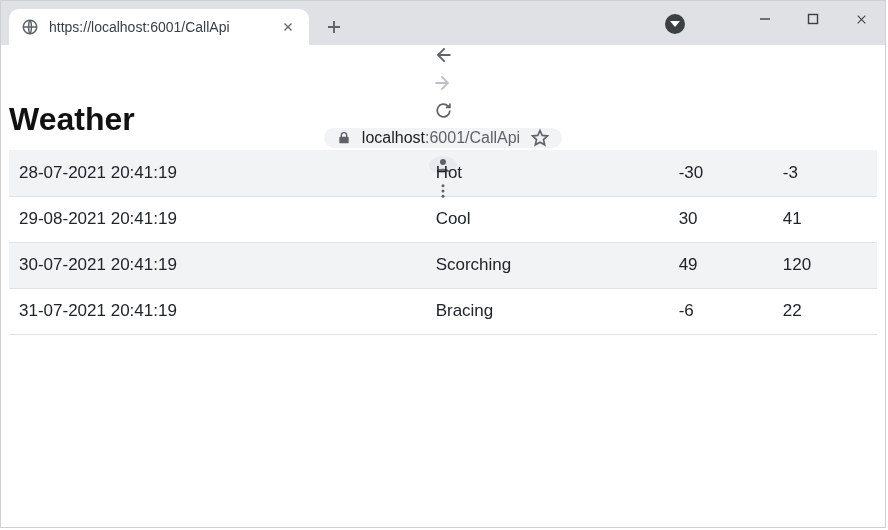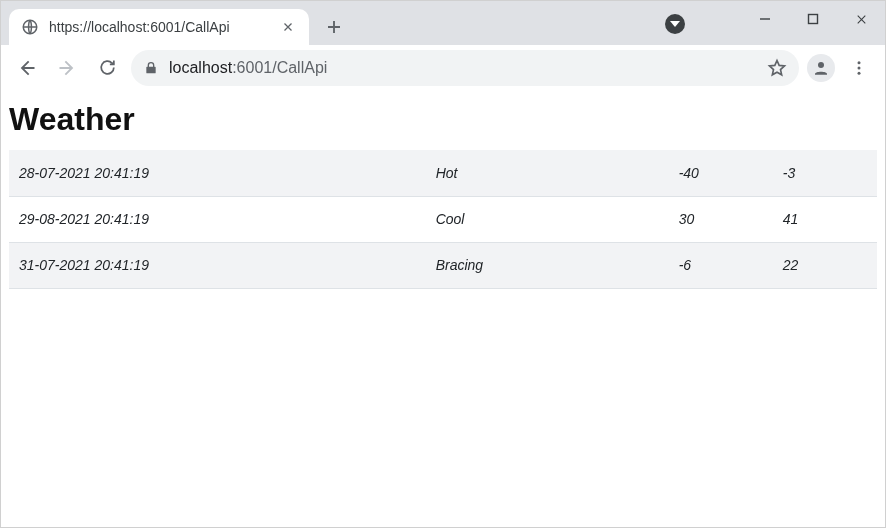--- a/index.html
+++ b/index.html
@@ -90,20 +90,21 @@
   }
   
   .toolbar {
     height: 46px;
     background: #fff;
     display: flex;
     align-items: center;
     padding: 0 10px;
     gap: 8px;
     border-bottom: 1px solid #fff;
+    flex-direction: column;
   }
   .nav-btn {
     width: 32px; height: 32px;
     display: inline-flex; align-items: center; justify-content: center;
     color: #5f6368;
     border-radius: 50%;
   }
   .nav-btn.disabled { color: #bdc1c6; }
   .omnibox {
     flex: 1;
@@ -135,23 +136,22 @@
   }
   .page h1 {
     font-size: 32px;
     font-weight: 700;
     margin: 10px 0 12px 0;
     color: #111;
   }
   table.wt {
     width: 100%;
     border-collapse: collapse;
-    font-size: 14px;
+    font-size: 17px;
     color: #212529;
-    font-style: italic;
   }
   table.wt tr { height: 46px; }
   table.wt tr:nth-child(odd) { background: #f2f3f5; }
   table.wt td {
     border-bottom: 1px solid #dee2e6;
     padding: 0 10px;
   }
   table.wt td.c-date { width: 48%; }
   table.wt td.c-desc { width: 28%; }
   table.wt td.c-a    { width: 12%; }
@@ -253,30 +253,36 @@
     </span>
   </div>
 
   <div class="page">
     <h1>Weather</h1>
     <table class="wt">
       <tbody id="wt-body">
           <tr>
             <td class="c-date">28-07-2021 20:41:19</td>
             <td class="c-desc">Hot</td>
-            <td class="c-a">-40</td>
+            <td class="c-a">-30</td>
             <td class="c-b">-3</td>
           </tr>
           <tr>
             <td class="c-date">29-08-2021 20:41:19</td>
             <td class="c-desc">Cool</td>
             <td class="c-a">30</td>
             <td class="c-b">41</td>
           </tr>
           <tr>
+            <td class="c-date">30-07-2021 20:41:19</td>
+            <td class="c-desc">Scorching</td>
+            <td class="c-a">49</td>
+            <td class="c-b">120</td>
+          </tr>
+          <tr>
             <td class="c-date">31-07-2021 20:41:19</td>
             <td class="c-desc">Bracing</td>
             <td class="c-a">-6</td>
             <td class="c-b">22</td>
           </tr>
         </tbody>
     </table>
   </div>
 
 </div>

